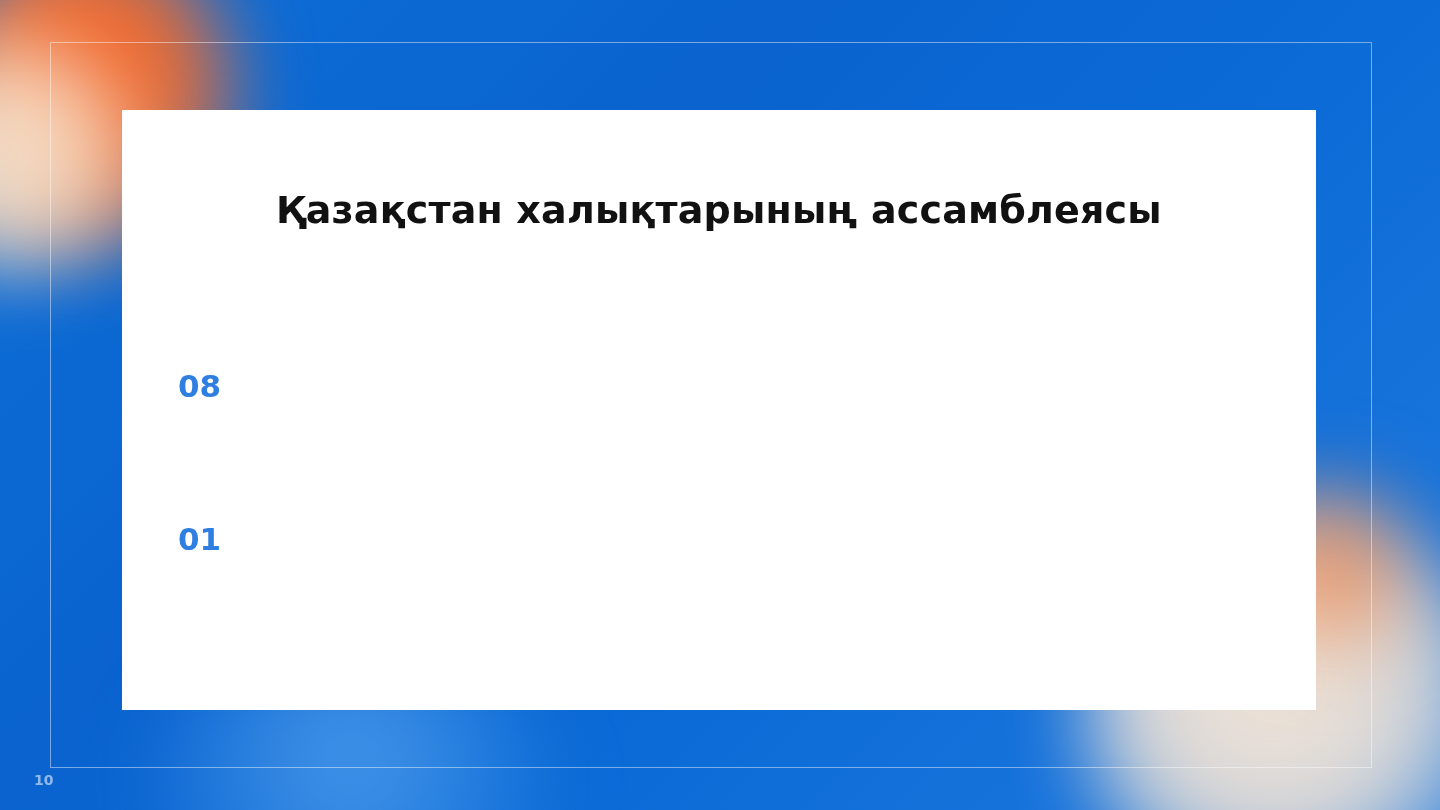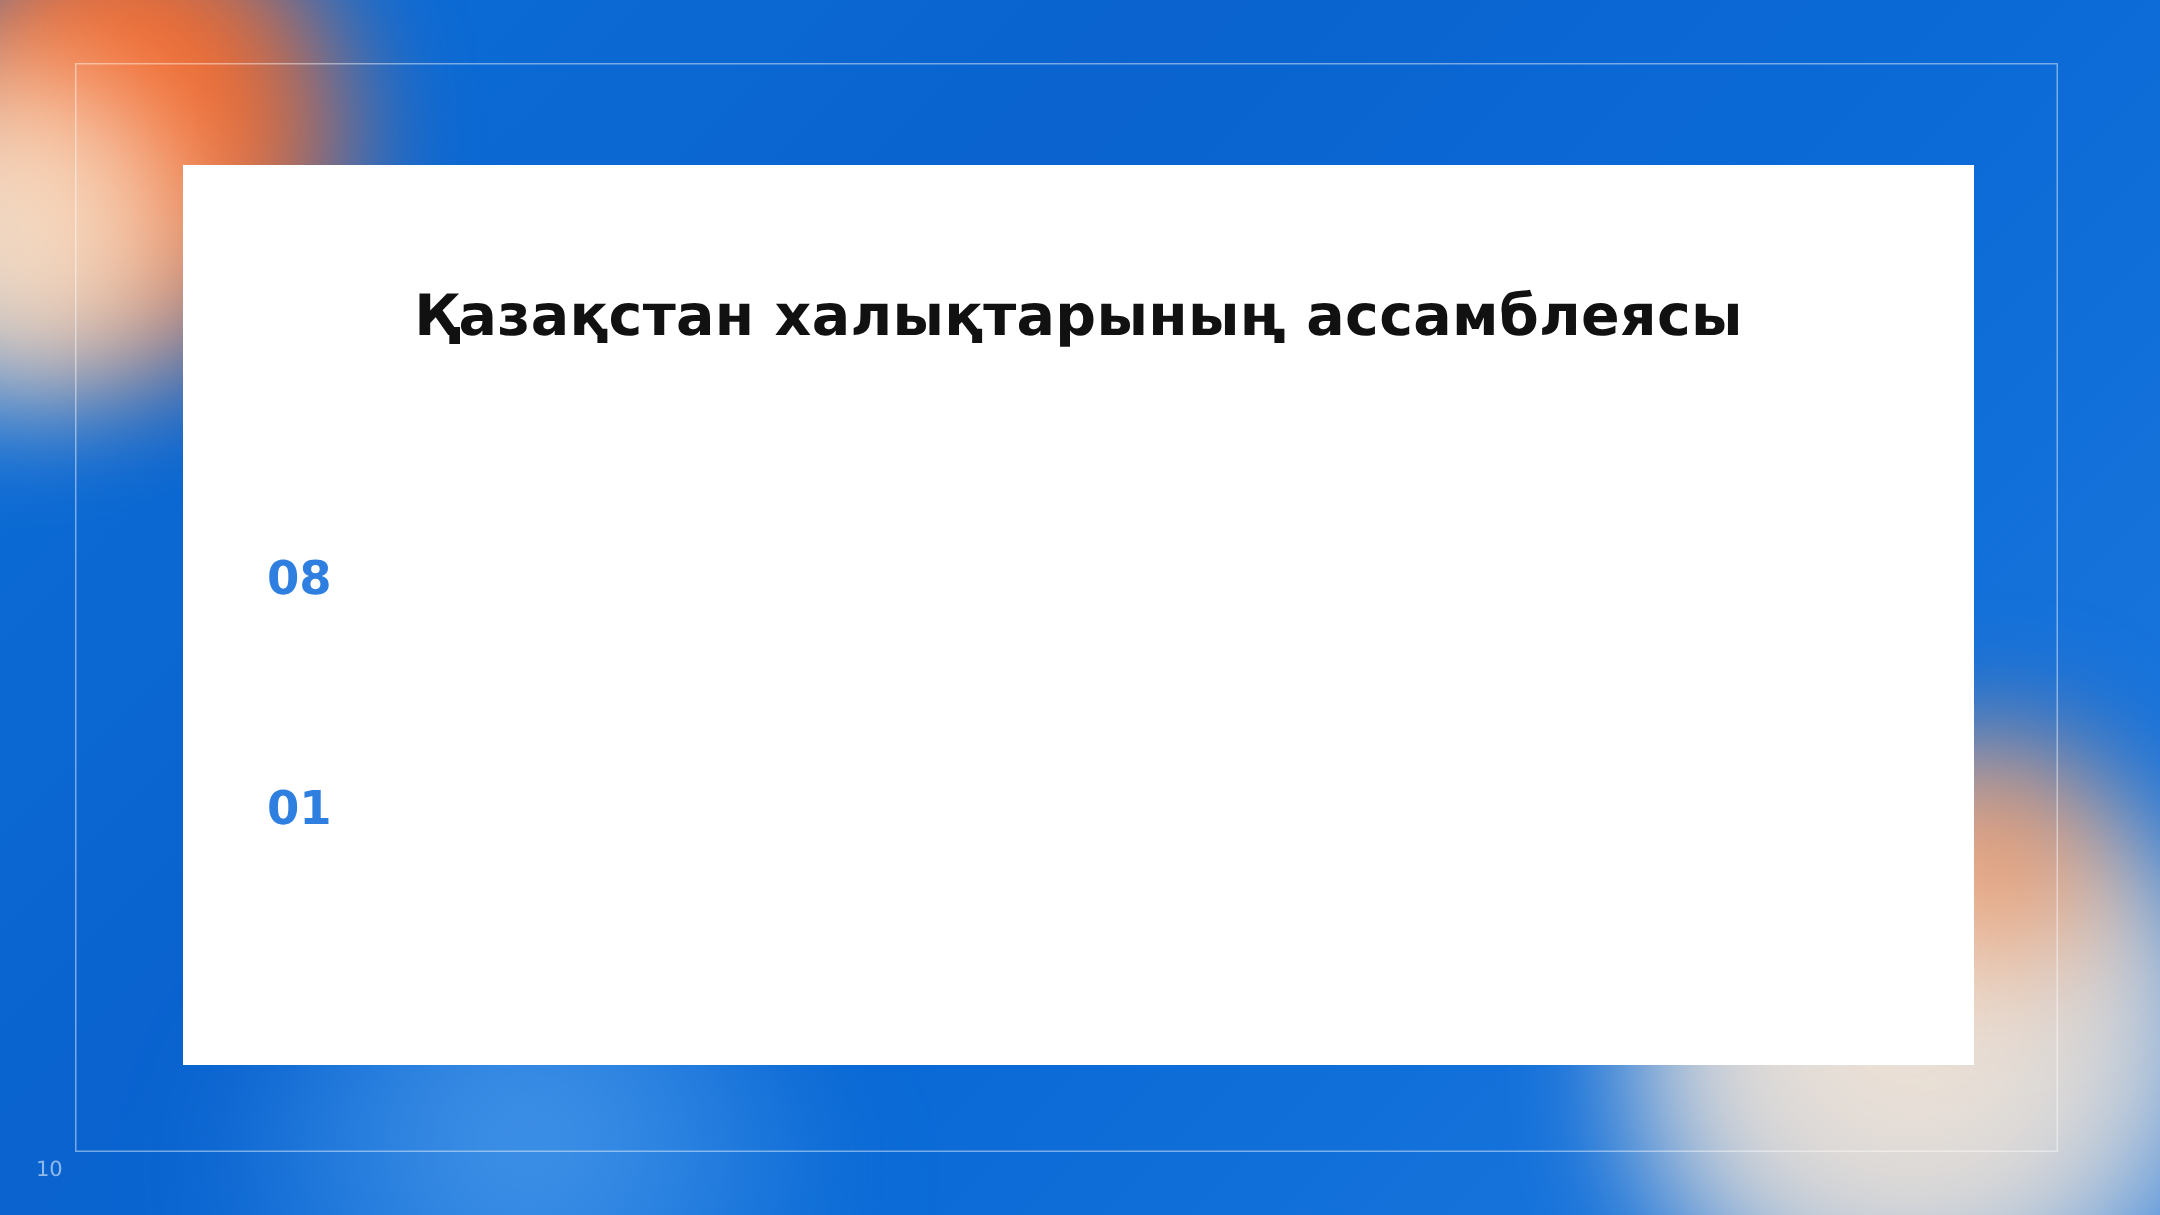--- a/index.html
+++ b/index.html
@@ -129,25 +129,25 @@
   .item-text {
     flex: 1 1 auto;
     font-size: 18.5px;
     line-height: 1.62;
     color: #1b1b1b;
     max-width: 790px;
   }
 
   .page-number {
     position: absolute;
-    left: 24px;
+    left: 34px;
     bottom: 22px;
     font-size: 14px;
     color: rgba(255,255,255,0.55);
-    font-weight: normal;
+    font-weight: bold;
   }
 </style>
 </head>
 <body>
 
 <div class="slide">
 
   <div class="blob blob-orange-top"></div>
   <div class="blob blob-cream-top"></div>
   <div class="blob blob-lightblue-bottom"></div>

